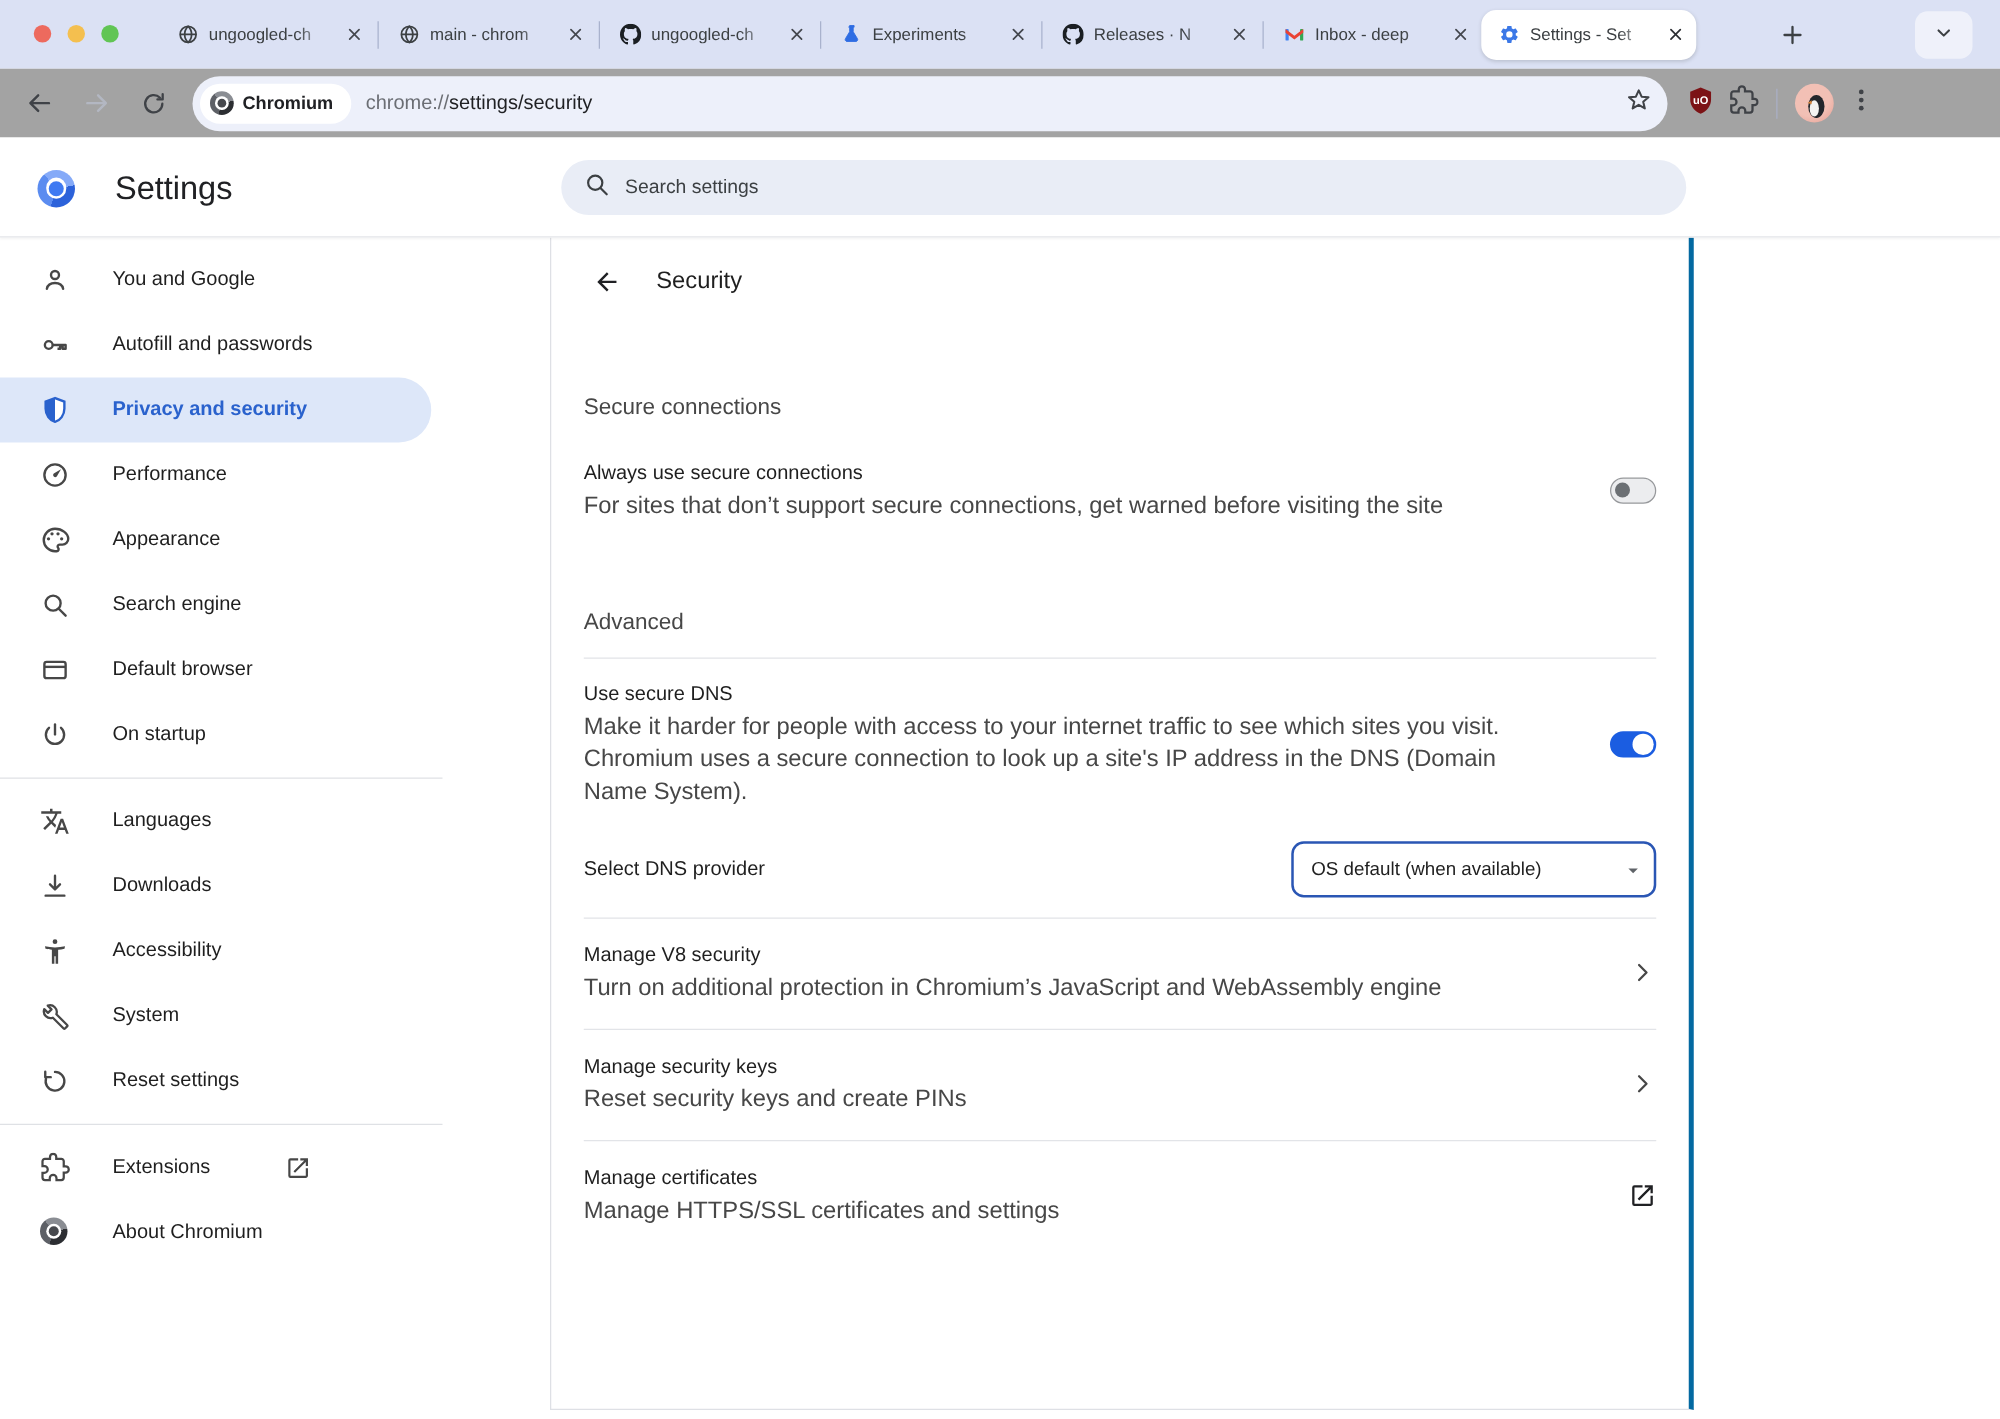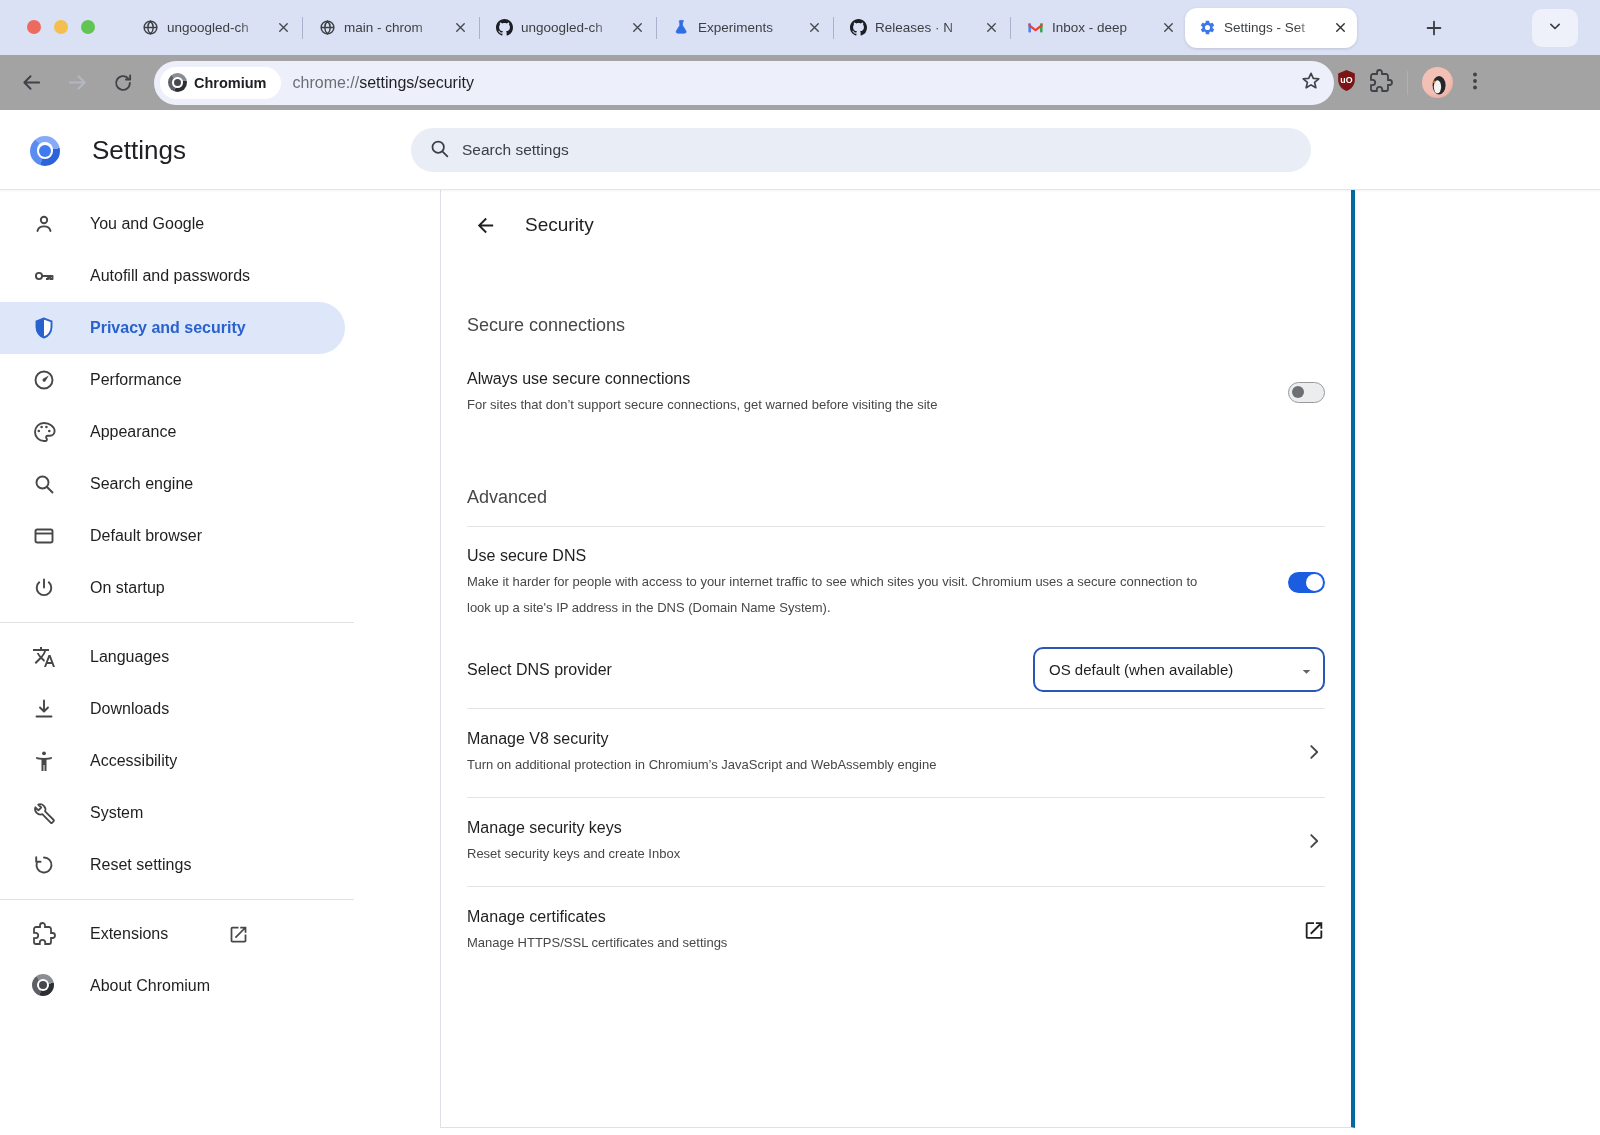--- a/index.html
+++ b/index.html
@@ -27,36 +27,36 @@
 
   .toolbar { position:absolute; left:0; top:55px; width:1600px; height:55px; background:#a3a3a3; display:flex; align-items:center; }
   .navbtn { width:34px; height:34px; display:flex; align-items:center; justify-content:center; border-radius:50%; }
   .navbtn.back{ margin-left:14px; } .navbtn.fwd{ margin-left:12px; } .navbtn.reload{ margin-left:12px; }
   .omnibox { margin-left:14px; width:1180px; height:44px; background:#edf0fa; border-radius:22px; display:flex; align-items:center; padding:0 12px 0 6px; }
   .sitechip { height:32px; background:#fff; border-radius:16px; display:flex; align-items:center; gap:7px; padding:0 14px 0 8px;
               font-size:14.5px; font-weight:bold; color:#202124; }
   .url { margin-left:12px; font-size:16px; flex:1; white-space:nowrap; }
   .url .scheme { color:#6b6e74; } .url .path { color:#1f2023; }
   .omni-star { margin-left:8px; }
-  .tb-right { display:flex; align-items:center; gap:10px; }
+  .tb-right { display:flex; align-items:center; margin-left:14px; gap:10px; }
   .tb-sep { width:1px; height:24px; background:#aab0c6; margin:0 4px; }
   .avatar { width:31px; height:31px; border-radius:50%; background:radial-gradient(circle at 40% 35%, #f2c0b5 0 55%, #e39d92 100%); display:flex; align-items:center; justify-content:center; overflow:hidden; }
 
   
   .set-header { position:absolute; left:0; top:110px; width:1600px; height:80px; background:#fff;
                 border-bottom:1px solid #e3e5e9; box-shadow:0 1px 2px rgba(0,0,0,.05); z-index:3; }
   .brand { position:absolute; left:30px; top:25px; display:flex; align-items:center; gap:32px; }
   .cr-logo { width:30px; height:30px; border-radius:50%; position:relative;
              background:conic-gradient(from -40deg,#85aaf8 0 33%,#2c62da 33% 66%,#5b8cf0 66% 100%); }
   .cr-logo::before { content:""; position:absolute; left:22%; top:22%; width:56%; height:56%; border-radius:50%; background:#fff; }
   .cr-logo::after { content:""; position:absolute; left:30%; top:30%; width:40%; height:40%; border-radius:50%; background:#3f7af2; }
   .cr-logo.gray { background:conic-gradient(from -40deg,#8a8d93 0 33%,#2c2e32 33% 66%,#5d6066 66% 100%); }
   .cr-logo.gray::after { background:#46484d; }
   .set-title { font-size:26px; color:#202124; }
-  .set-search { position:absolute; left:411px; top:18px; width:900px; height:44px; background:#e9edf6; border-radius:22px;
+  .set-search { position:absolute; left:449px; top:18px; width:900px; height:44px; background:#e9edf6; border-radius:22px;
                 display:flex; align-items:center; padding:0 18px; gap:12px; }
   .set-search input { border:none; outline:none; background:transparent; font-size:15.5px; color:#202124; width:100%;
                       font-family:"Liberation Sans",sans-serif; }
   .set-search input::placeholder { color:#3c4043; opacity:1; }
 
   
   .sidebar { position:absolute; left:0; top:190px; width:440px; bottom:0; background:#fff; padding-top:8px; }
   .nav-item { height:52px; display:flex; align-items:center; gap:34px; padding-left:32px; font-size:16px; color:#1f1f1f; cursor:default; }
   .nav-item .nav-icon { width:24px; height:24px; display:flex; }
   .nav-item.active { background:#dde7f9; border-radius:0 26px 26px 0; width:345px; color:#2a62cd; font-weight:bold; }
@@ -69,21 +69,21 @@
              padding:0 26px; }
   .page-head { display:flex; align-items:center; gap:22px; padding-top:14px; height:56px; }
   .back-btn { width:36px; height:36px; display:flex; align-items:center; justify-content:center; border-radius:50%; }
   .page-title { font-size:19px; color:#1f1f1f; }
   .sec-label { font-size:18px; color:#474747; line-height:26px; }
   .sec-label.first { margin-top:66px; }
   .sec-label.adv { margin-top:56px; padding-bottom:16px; }
   .row { display:flex; align-items:center; }
   .row-text { flex:1; }
   .row-title { font-size:16px; line-height:26px; color:#1f1f1f; }
-  .row-desc { font-size:13px; line-height:26px; color:#474747; }
+  .row-desc { font-size:19px; line-height:26px; color:#474747; }
   .row.secure { margin-top:28px; padding-bottom:10px; }
   .row.dns { padding:16px 0 10px; border-top:1px solid #e2e4e8; }
   .row.dns .row-desc { max-width:750px; }
   .row.provider { padding:16px 0 16px; }
   .linkrow { border-top:1px solid #e2e4e8; padding:17px 0 19px; display:flex; align-items:center; }
 
   .toggle { position:relative; width:37px; height:21px; border-radius:11px; flex:0 0 auto; }
   .toggle .knob { position:absolute; border-radius:50%; }
   .toggle.off { background:#ecedef; border:1.5px solid #97999c; }
   .toggle.off .knob { width:12px; height:12px; left:3px; top:3px; background:#6c7074; }
@@ -521,21 +521,21 @@
     <span class="chev">
       <svg viewBox="0 0 24 24" width="22" height="22">
           <path d="M9 5.5l6.5 6.5L9 18.5" fill="none" stroke="#474747" stroke-width="2" stroke-linecap="round" stroke-linejoin="round"></path>
         </svg>
     </span>
   </div>
 
   <div class="linkrow">
     <div class="row-text">
       <div class="row-title">Manage security keys</div>
-      <div class="row-desc">Reset security keys and create Inbox</div>
+      <div class="row-desc">Reset security keys and create PINs</div>
     </div>
     <span class="chev">
       <svg viewBox="0 0 24 24" width="22" height="22">
           <path d="M9 5.5l6.5 6.5L9 18.5" fill="none" stroke="#474747" stroke-width="2" stroke-linecap="round" stroke-linejoin="round"></path>
         </svg>
     </span>
   </div>
 
   <div class="linkrow">
     <div class="row-text">

